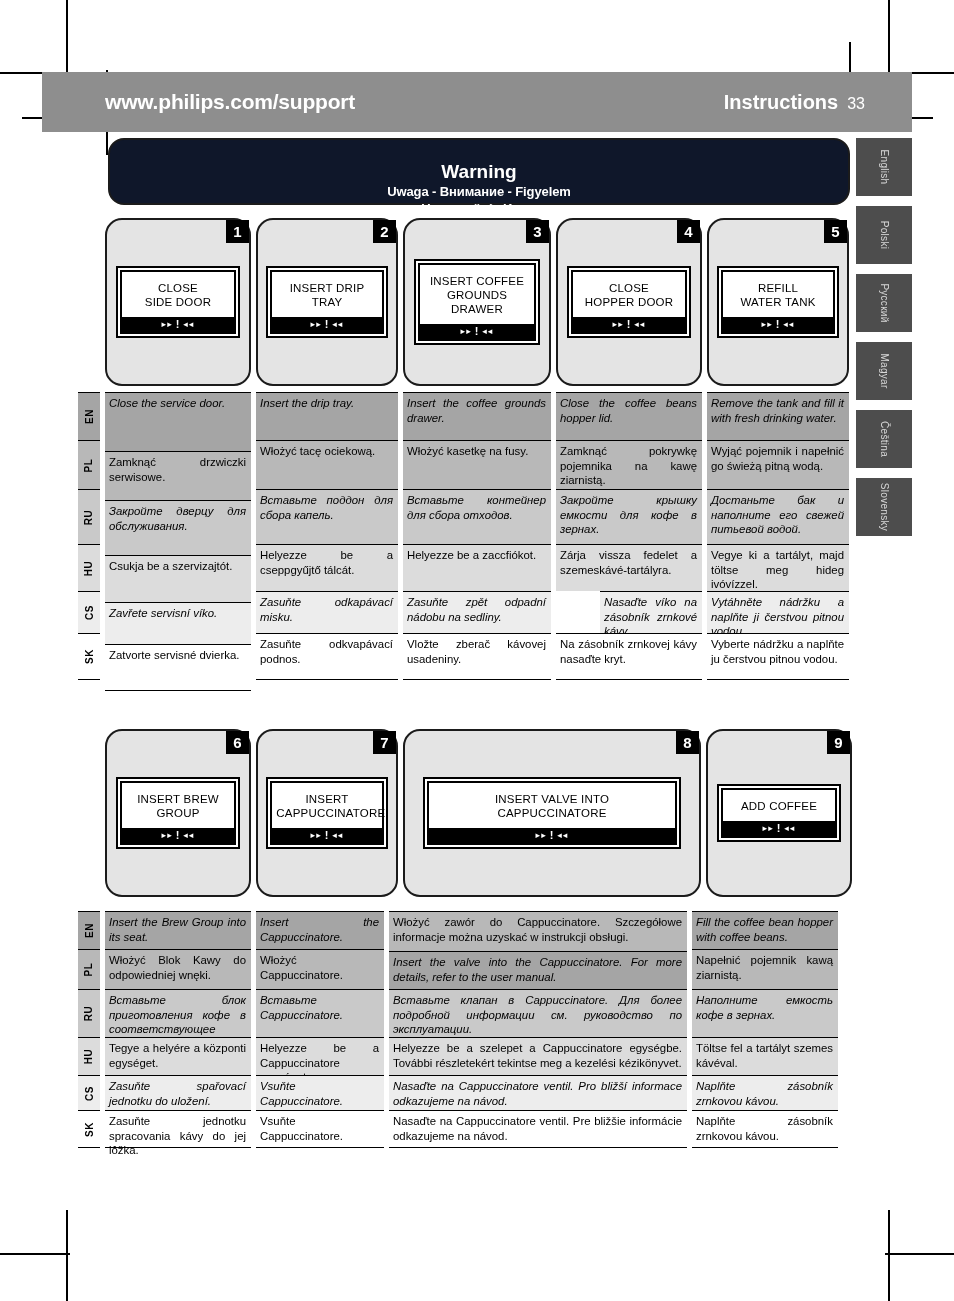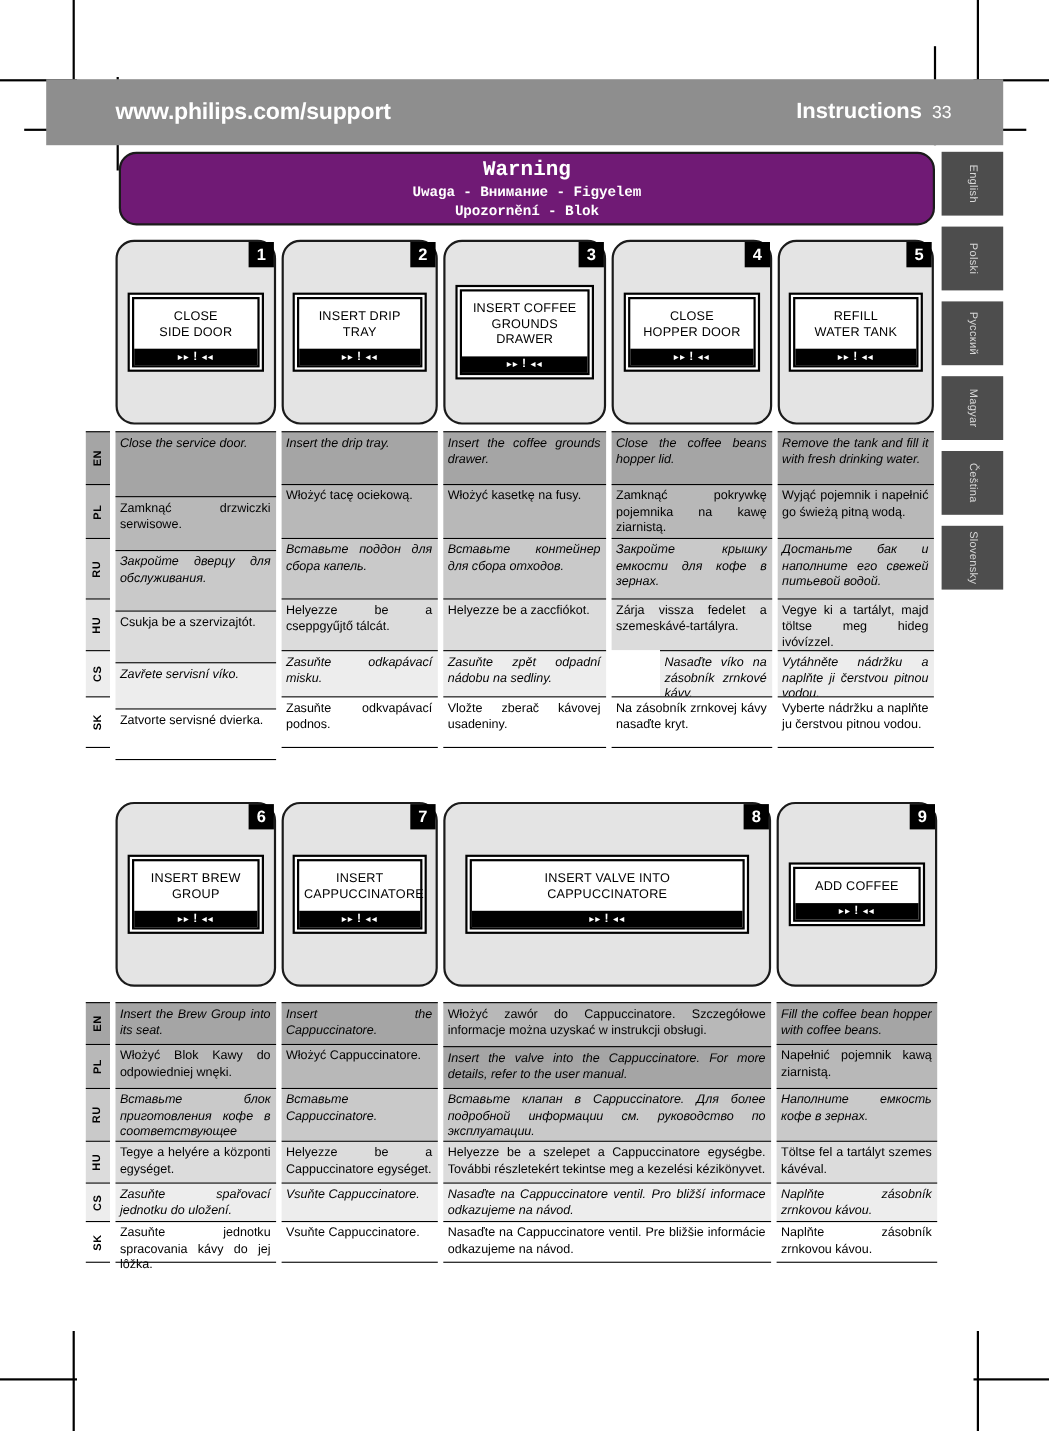--- a/index.html
+++ b/index.html
@@ -83,28 +83,27 @@
     letter-spacing: 0.3px;
   }
 
   
   .warning {
     position: absolute;
     left: 108px;
     top: 138px;
     width: 742px;
     height: 67px;
-    background: #701a75;
+    background: #0f172a;
     border: 2px solid #1b1b1b;
     border-radius: 16px;
     box-sizing: border-box;
     color: #ffffff;
     text-align: center;
-    padding-top: 3px;
-    font-family: Liberation Mono, monospace;
+    padding-top: 20px;
   }
   .warning .w-title {
     font-size: 19px;
     font-weight: bold;
     line-height: 23px;
   }
   .warning .w-sub {
     font-size: 13px;
     font-weight: bold;
     line-height: 17px;
@@ -277,21 +276,21 @@
       <span>Čeština</span>
     </div>
     <div class="lang-tab">
       <span>Slovensky</span>
     </div>
   </div>
 
 <div class="warning">
   <div class="w-title">Warning</div>
   <div class="w-sub">Uwaga - Внимание - Figyelem</div>
-  <div class="w-sub">Upozornění - Blok</div>
+  <div class="w-sub">Upozornění - Kawy</div>
 </div>
 
 <div class="panel-row" id="panel-row-1">
     <div class="panel" style="width: 146px;">
       <div class="num">1</div>
       <div class="lcd-outer">
         <div class="lcd-inner">
           <div class="lcd-text">CLOSE
 SIDE DOOR</div>
           <div class="lcd-bar">
@@ -517,21 +516,21 @@
       </div>
     </div>
     <div class="txt-col" style="width: 146px;">
       <div class="txt-cell r-en" style="height: 38px;">Insert the Brew Group into its seat.</div>
       <div class="txt-cell r-pl" style="height: 40px;">Włożyć Blok Kawy do odpowiedniej wnęki.</div>
       <div class="txt-cell r-ru" style="height: 48px;">Вставьте блок приготовления кофе в соответствующее гнездо.</div>
       <div class="txt-cell r-hu" style="height: 38px;">Tegye a helyére a központi egységet.</div>
       <div class="txt-cell r-cs" style="height: 35px;">Zasuňte spařovací jednotku do uložení.</div>
       <div class="txt-cell r-sk" style="height: 38px;">Zasuňte jednotku spracovania kávy do jej lôžka.</div>
     </div>
-    <div class="txt-col" style="width: 142px;">
+    <div class="txt-col" style="width: 128px;">
       <div class="txt-cell r-en" style="height: 38px;">Insert the Cappuccinatore.</div>
       <div class="txt-cell r-pl" style="height: 40px;">Włożyć Cappuccinatore.</div>
       <div class="txt-cell r-ru" style="height: 48px;">Вставьте Cappuccinatore.</div>
       <div class="txt-cell r-hu" style="height: 38px;">Helyezze be a Cappuccinatore egységet.</div>
       <div class="txt-cell r-cs" style="height: 35px;">Vsuňte Cappuccinatore.</div>
       <div class="txt-cell r-sk" style="height: 38px;">Vsuňte Cappuccinatore.</div>
     </div>
     <div class="txt-col" style="width: 298px;">
       <div class="txt-cell r-pl" style="height: 40px;">Włożyć zawór do Cappuccinatore. Szczegółowe informacje można uzyskać w instrukcji obsługi.</div>
       <div class="txt-cell r-en" style="height: 38px;">Insert the valve into the Cappuccinatore. For more details, refer to the user manual.</div>

